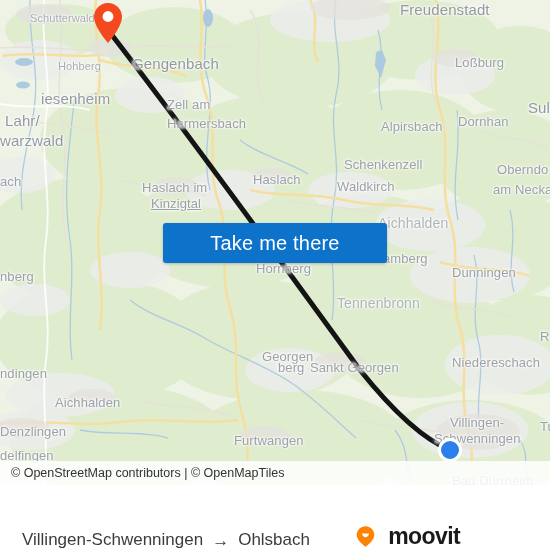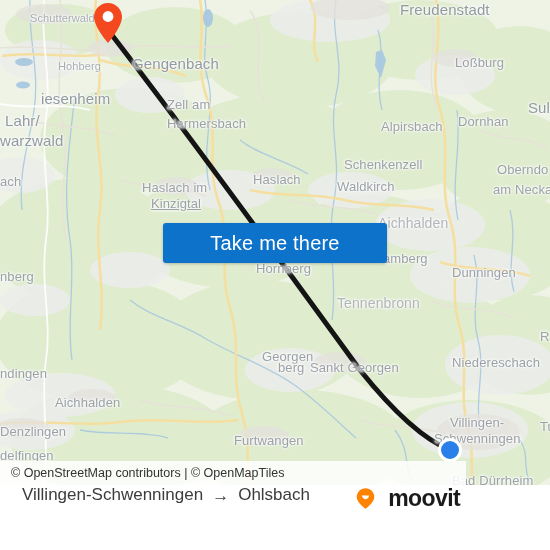--- a/index.html
+++ b/index.html
@@ -84,42 +84,42 @@
     box-shadow: 0 1px 3px rgba(0,0,0,0.22);
     display: flex;
     align-items: center;
     justify-content: center;
   }
 
   
   #attribution {
     position: absolute;
     left: 0; top: 461px;
-    width: 466px; height: 24px;
+    width: 550px; height: 24px;
     background: rgba(255,255,255,0.85);
     display: flex;
     align-items: center;
     box-sizing: border-box;
     padding-left: 11px;
   }
   #attribution .attr-text {
     font-size: 12.5px;
     color: #333333;
     font-family: "Liberation Sans", sans-serif;
     white-space: pre;
   }
 
   
   #bottom-bar {
     position: absolute;
     left: 0; top: 485px;
     width: 478px; height: 65px;
     background: #ffffff;
     display: flex;
-    align-items: flex-start;
+    align-items: flex-end;
     box-sizing: border-box;
     padding: 0 18px 0 22px;
   }
   #route-summary {
     display: flex;
     align-items: center;
     gap: 9px;
     flex: 1;
   }
   #route-summary .place {

